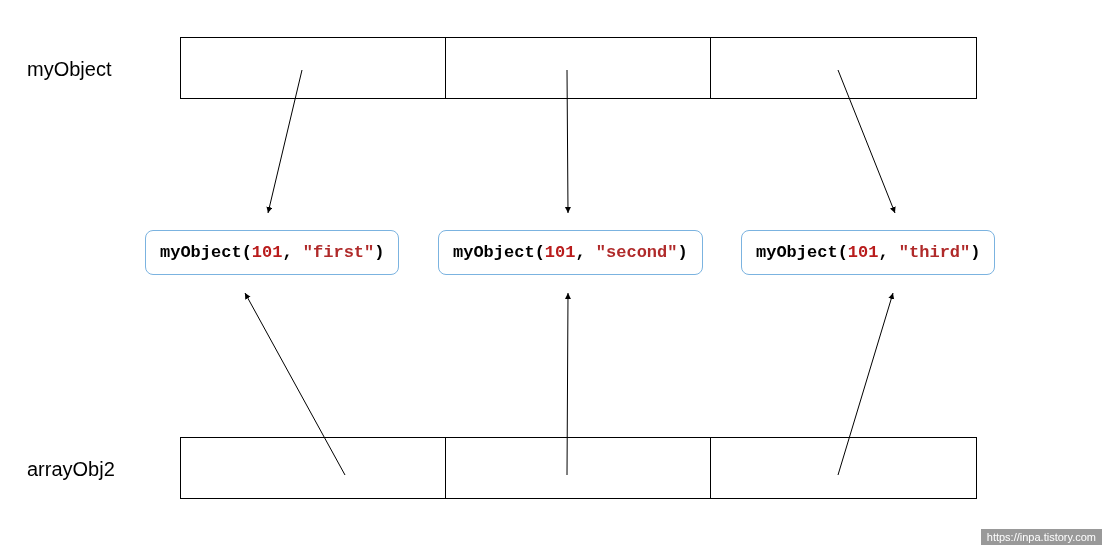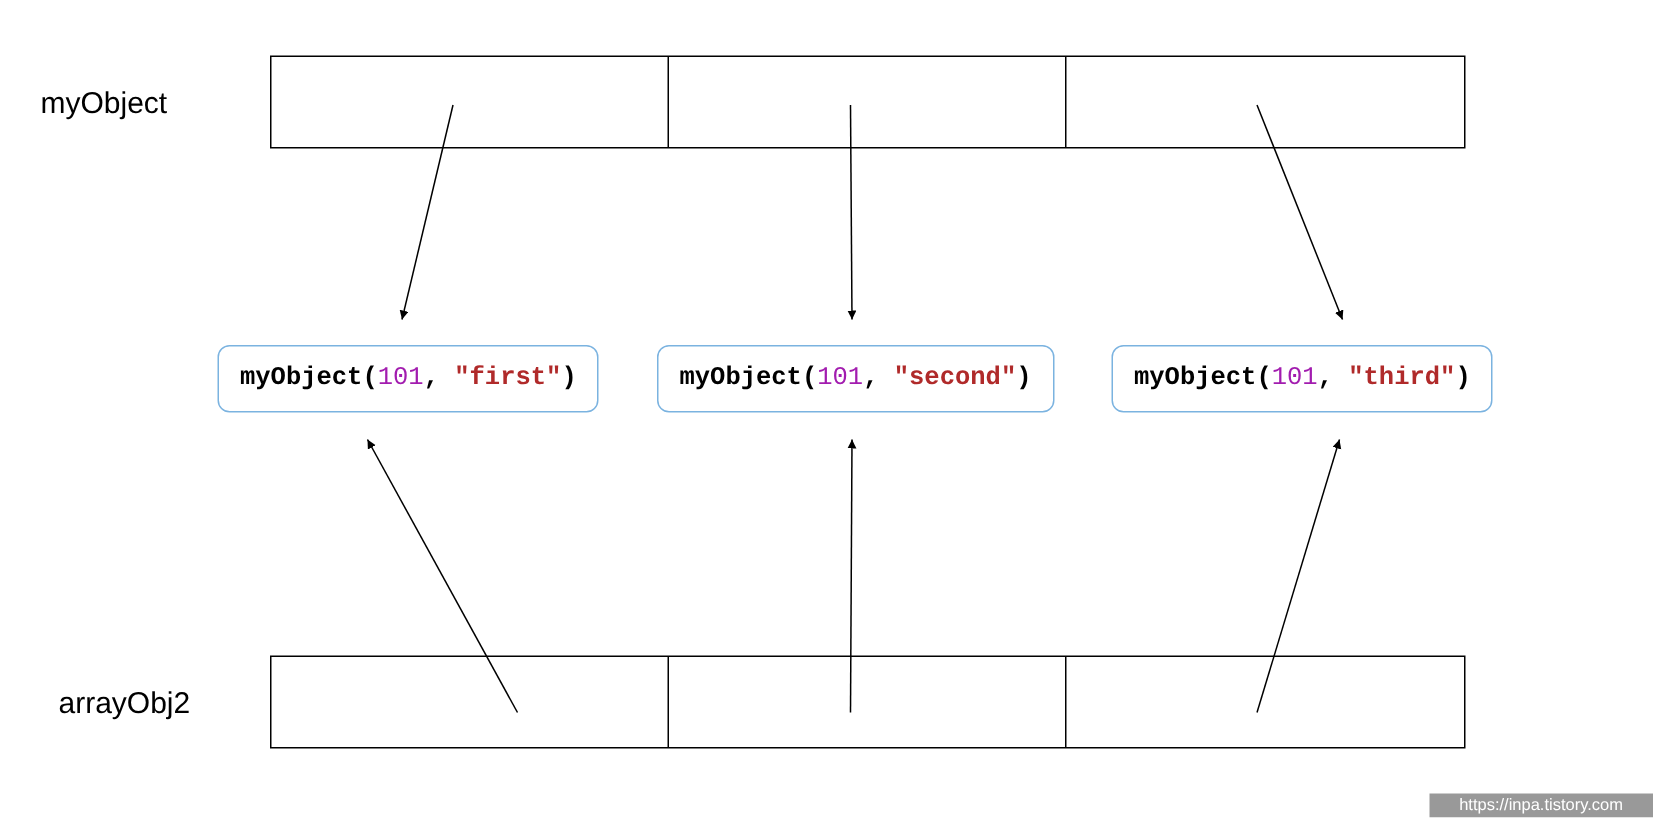--- a/index.html
+++ b/index.html
@@ -41,36 +41,36 @@
       padding: 12px 14px;
       font-size: 17px;
       background: #fff;
       white-space: nowrap;
     }
     .object-box .fn {
       color: #000;
       font-weight: bold;
     }
     .object-box .num {
-      color: #a21caf;
-      font-weight: normal;
+      color: #b91c1c;
+      font-weight: bold;
     }
     .object-box .str {
       color: #b02a2a;
       font-weight: bold;
     }
     .watermark {
       position: absolute;
       right: 0;
       bottom: 0;
       background: #999;
       color: #fff;
       font-family: Arial, sans-serif;
       font-size: 11px;
-      padding: 2px 20px;
+      padding: 2px 6px;
     }
     svg.arrows {
       position: absolute;
       top: 0;
       left: 0;
       width: 1102px;
       height: 545px;
       pointer-events: none;
     }
   </style>
@@ -90,21 +90,21 @@
 </div>
 
 <div class="object-box" style="left:438px; top:230px;">
   <span class="fn">myObject</span><span class="fn">(</span><span class="num">101</span><span class="fn">, </span><span class="str">"second"</span><span class="fn">)</span>
 </div>
 
 <div class="object-box" style="left:741px; top:230px;">
   <span class="fn">myObject</span><span class="fn">(</span><span class="num">101</span><span class="fn">, </span><span class="str">"third"</span><span class="fn">)</span>
 </div>
 
-<div class="label" style="left:27px; top:458px;margin-left:12px;">arrayObj2</div>
+<div class="label" style="left:27px; top:458px;">arrayObj2</div>
 
 <div class="array-row" style="left:180px; top:437px;">
   <div class="array-cell"></div>
   <div class="array-cell"></div>
   <div class="array-cell"></div>
 </div>
 
 <svg class="arrows">
   <defs>
     <marker id="arrowhead" markerWidth="8" markerHeight="8" refX="6" refY="3" orient="auto">

